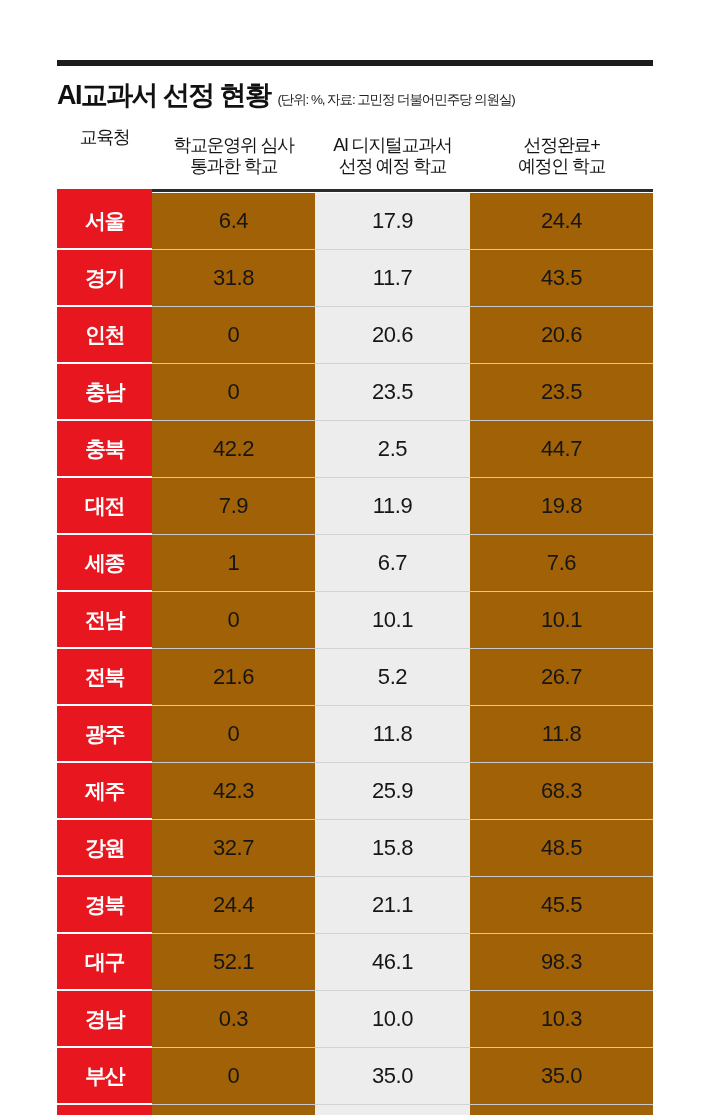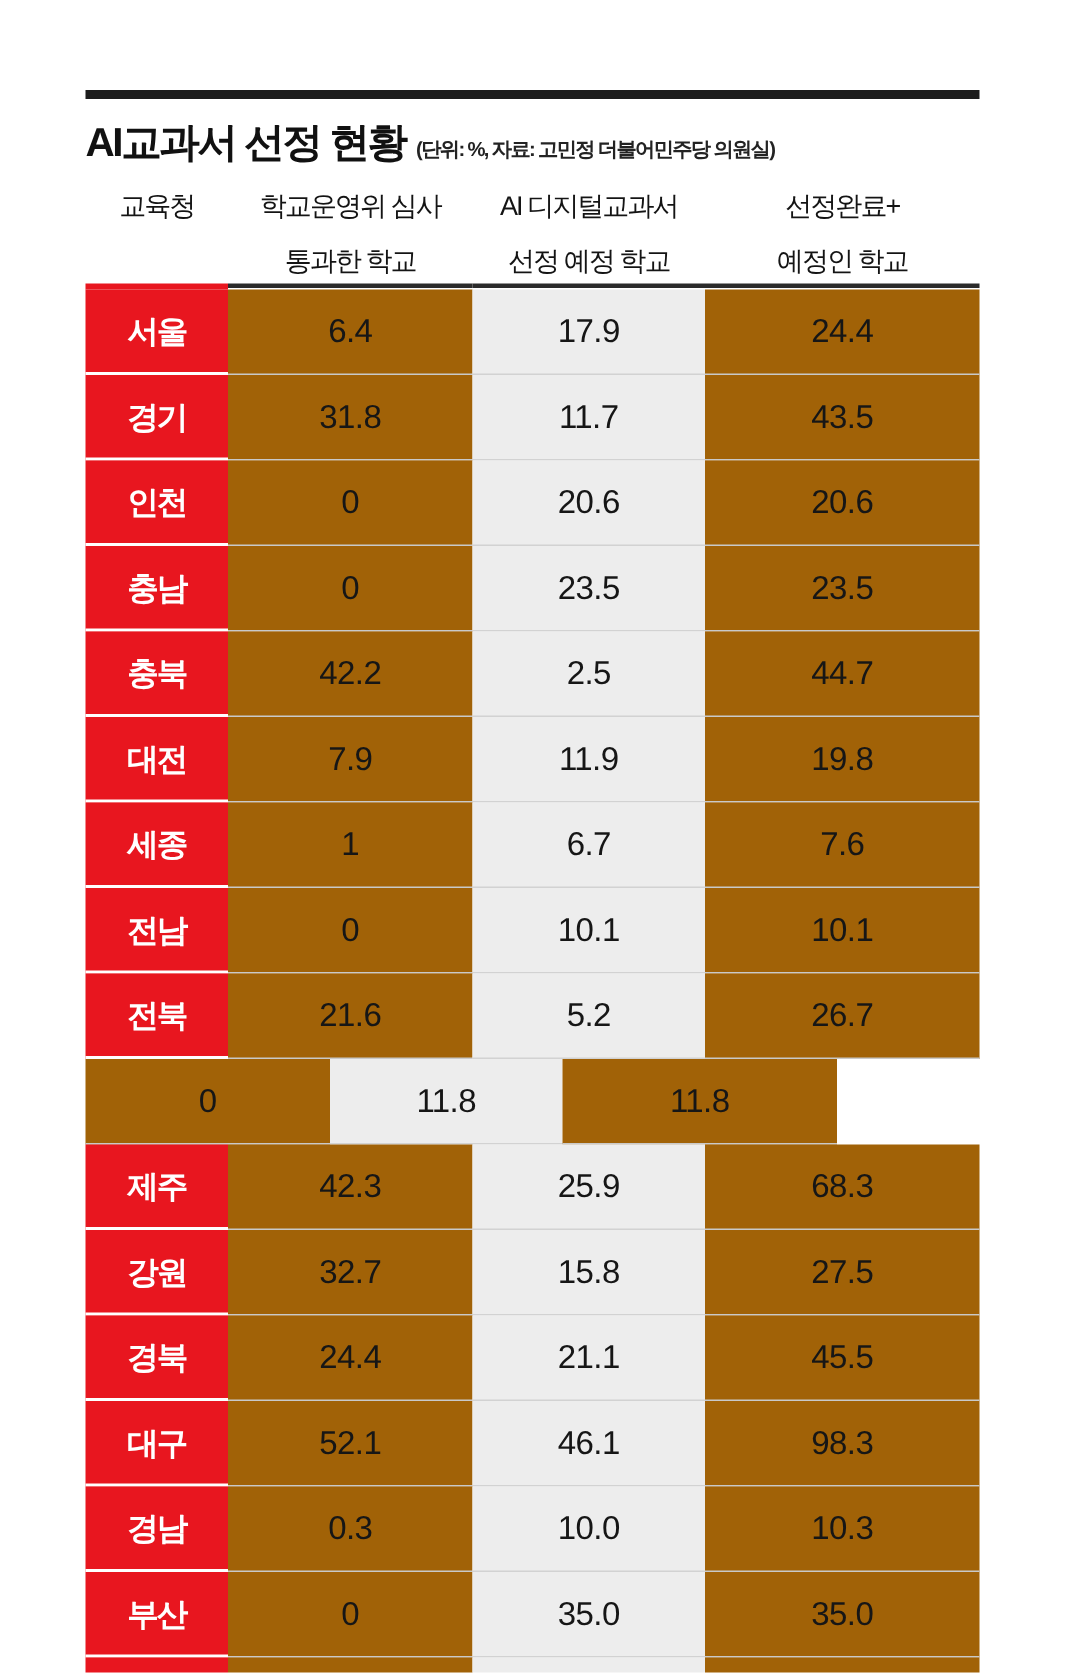--- a/index.html
+++ b/index.html
@@ -41,21 +41,21 @@
   }
   .title-main {
     font-size: 27px;
     font-weight: 700;
     letter-spacing: -1.6px;
     color: #111111;
     white-space: nowrap;
   }
   .title-sub {
     font-size: 13.5px;
-    font-weight: 700;
+    font-weight: 400;
     letter-spacing: -1.1px;
     color: #232323;
     margin-left: 7px;
     white-space: nowrap;
   }
 
   
   .table {
     margin-top: 14px;
     flex: none;
@@ -75,21 +75,21 @@
 
   
   .head-row {
     height: 62px;
     align-items: flex-end;
   }
   .head-cell {
     display: flex;
     flex-direction: column;
     align-items: center;
-    justify-content: space-between;
+    justify-content: center;
     font-size: 18px;
     letter-spacing: -1.3px;
     color: #141414;
     line-height: 1.12;
     padding-bottom: 5px;
     box-sizing: border-box;
     height: 100%;
   }
   .head-cell.label-head {
     justify-content: flex-start;
@@ -228,35 +228,36 @@
           <div class="cell-val c-2 shaded">10.1</div>
           <div class="cell-val c-3">10.1</div>
         </div>
         <div class="row data-row">
           <div class="cell-label c-label">전북</div>
           <div class="cell-val c-1">21.6</div>
           <div class="cell-val c-2 shaded">5.2</div>
           <div class="cell-val c-3">26.7</div>
         </div>
         <div class="row data-row">
+          <div class="cell-label c-label">광주</div>
           <div class="cell-val c-1">0</div>
           <div class="cell-val c-2 shaded">11.8</div>
           <div class="cell-val c-3">11.8</div>
         </div>
         <div class="row data-row">
           <div class="cell-label c-label">제주</div>
           <div class="cell-val c-1">42.3</div>
           <div class="cell-val c-2 shaded">25.9</div>
           <div class="cell-val c-3">68.3</div>
         </div>
         <div class="row data-row">
           <div class="cell-label c-label">강원</div>
           <div class="cell-val c-1">32.7</div>
           <div class="cell-val c-2 shaded">15.8</div>
-          <div class="cell-val c-3">27.5</div>
+          <div class="cell-val c-3">48.5</div>
         </div>
         <div class="row data-row">
           <div class="cell-label c-label">경북</div>
           <div class="cell-val c-1">24.4</div>
           <div class="cell-val c-2 shaded">21.1</div>
           <div class="cell-val c-3">45.5</div>
         </div>
         <div class="row data-row">
           <div class="cell-label c-label">대구</div>
           <div class="cell-val c-1">52.1</div>

